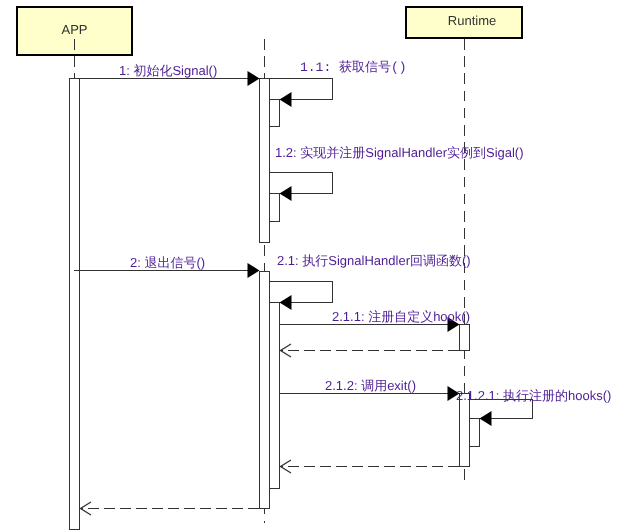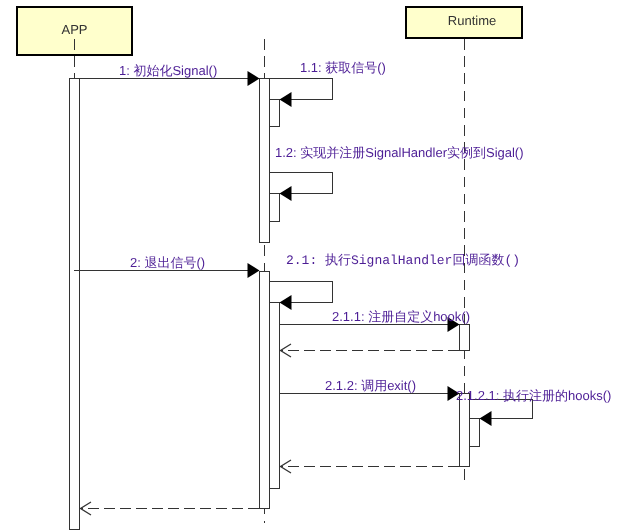--- a/index.html
+++ b/index.html
@@ -84,21 +84,21 @@
       <polygon points="479.5,418.5 491.5,411 491.5,426"></polygon>
     </g>
     <g stroke="#333333" fill="none" stroke-width="1.3" stroke-linecap="butt">
       <path d="M291,344 L280.5,350.5 L291,357"></path>
       <path d="M291,460 L280.5,466.5 L291,473"></path>
       <path d="M91,502 L80.5,508.5 L91,515"></path>
     </g>
   </svg>
 
   <div class="msg" style="left:119px;top:63.5px;">1: 初始化Signal()</div>
-  <div class="msg" style="left:300px;top:61px;">1.1: 获取信号()</div>
+  <div class="msg" style="left:300px;top:61px;font-family:Liberation Mono, monospace;">1.1: 获取信号()</div>
   <div class="msg" style="left:275px;top:145.5px;">1.2: 实现并注册SignalHandler实例到Sigal()</div>
   <div class="msg" style="left:130px;top:255.5px;">2: 退出信号()</div>
-  <div class="msg" style="left:286px;top:254px;font-family:Liberation Mono, monospace;">2.1: 执行SignalHandler回调函数()</div>
+  <div class="msg" style="left:277px;top:254px;">2.1: 执行SignalHandler回调函数()</div>
   <div class="msg" style="left:301px;top:309.5px;margin-left:31px;">2.1.1: 注册自定义hook()</div>
   <div class="msg" style="left:325px;top:378.5px;">2.1.2: 调用exit()</div>
   <div class="msg" style="left:456px;top:389px;">2.1.2.1: 执行注册的hooks()</div>
 
 </div>
 
 </body></html>

